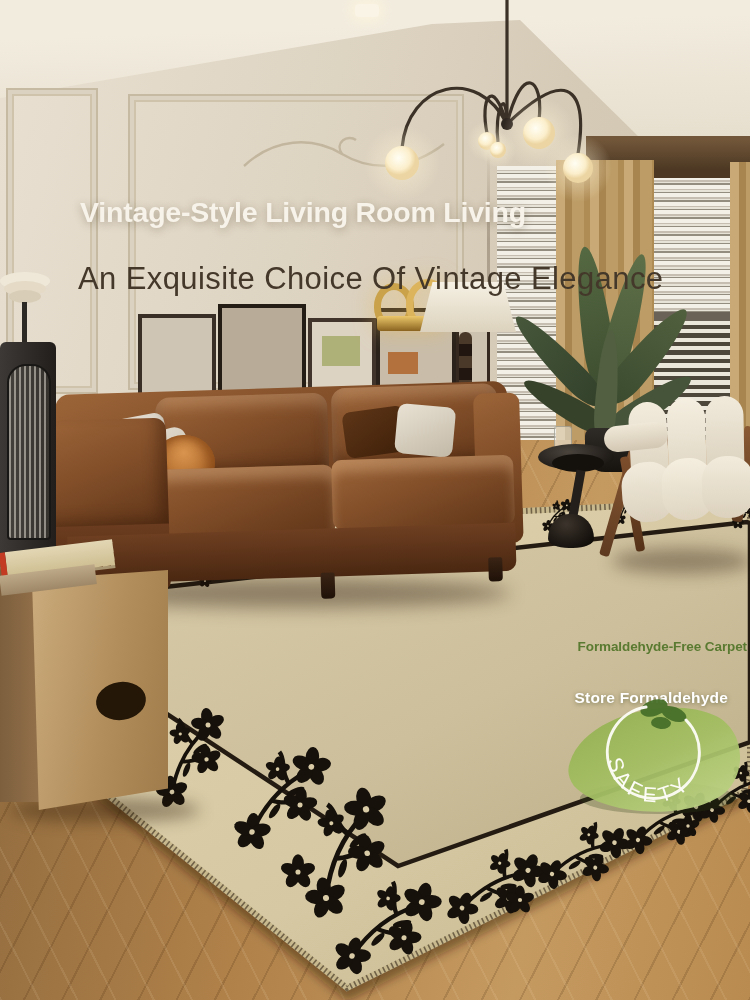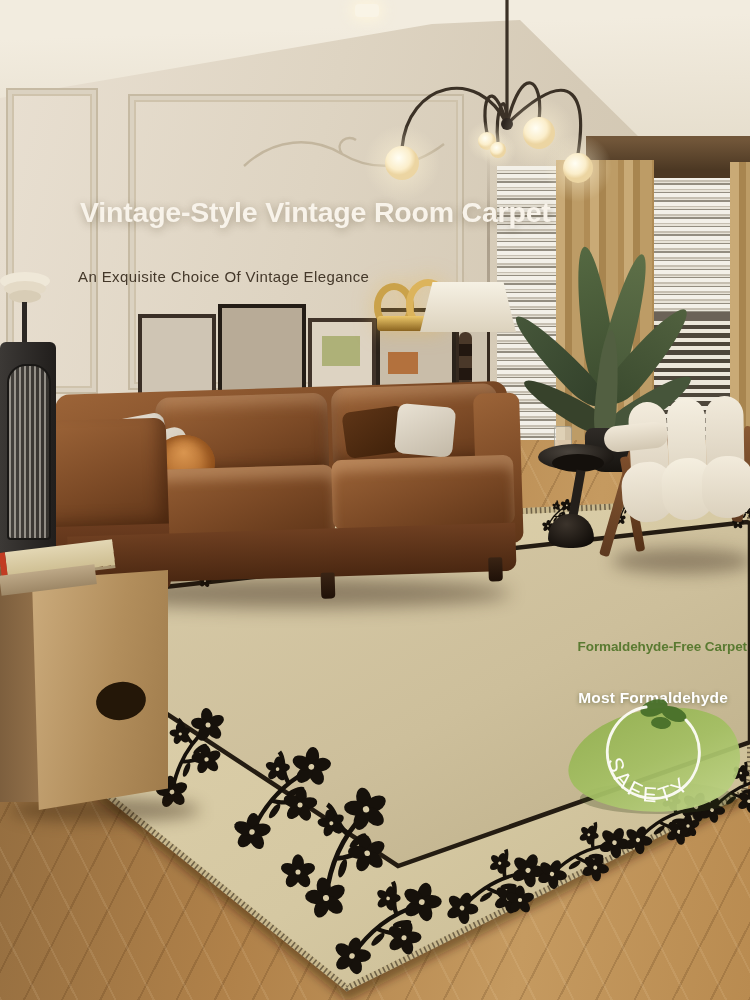--- a/index.html
+++ b/index.html
@@ -33,21 +33,21 @@
       repeating-linear-gradient(-63deg,rgba(60,30,5,.16) 0 2px,rgba(0,0,0,0) 2px 34px),
       linear-gradient(100deg,#8f6a3e 0%,#b08149 38%,#c59a60 72%,#b98b50 100%);}
 
   
   .leather{background:linear-gradient(160deg,#9c6438 0%,#7c4a26 55%,#5f3518 100%);}
   .sofaLeg{width:14px;background:linear-gradient(180deg,#3a2414,#1f1108);border-radius:2px 2px 4px 4px;}
 
   
   .title{left:80px;top:196px;width:600px;font-size:28.5px;font-weight:bold;color:var(--title_text,#f8f3ea);
          letter-spacing:-0.2px;text-shadow:0 2px 8px rgba(70,55,30,.35);}
-  .subtitle{left:78px;top:261px;width:600px;font-size:15px;font-weight:400;color:var(--subtitle_text,#44382a);letter-spacing:.4px;margin-top:7px;}
+  .subtitle{left:78px;top:261px;width:600px;font-size:31px;font-weight:400;color:var(--subtitle_text,#44382a);letter-spacing:.4px;}
   .rankBadge{left:85px;top:328px;padding:10px 22px;border-radius:10px;
          background:var(--rank_badge_bg,rgba(44,42,38,.78));color:var(--rank_badge_text,#f2eee4);
          font-size:18px;font-weight:500;letter-spacing:.3px;box-shadow:0 3px 10px rgba(40,30,15,.35);}
   .featGreen{right:3px;top:639px;font-size:13.5px;font-weight:bold;color:var(--feature_green,#5a7a31);letter-spacing:-.1px;}
   .featWhite{right:22px;top:689px;font-size:15.5px;font-weight:bold;color:var(--feature_white,#ffffff);
          text-shadow:0 1px 4px rgba(60,70,30,.55);letter-spacing:.2px;}
 </style>
 </head>
 <body>
 
@@ -271,24 +271,24 @@
         <circle cx="487" cy="141" r="9" fill="url(#bulbG)"></circle>
       <circle cx="498" cy="150" r="18" fill="url(#glowG)"></circle>
         <circle cx="498" cy="150" r="8" fill="url(#bulbG)"></circle>
       <circle cx="539" cy="133" r="36" fill="url(#glowG)"></circle>
         <circle cx="539" cy="133" r="16" fill="url(#bulbG)"></circle>
       <circle cx="578" cy="168" r="34" fill="url(#glowG)"></circle>
         <circle cx="578" cy="168" r="15" fill="url(#bulbG)"></circle>
     </g>
   </svg>
 
-  <div class="abs title">Vintage-Style Vintage Room Carpet</div>
+  <div class="abs title">Vintage-Style Living Room Living</div>
   <div class="abs subtitle">An Exquisite Choice Of Vintage Elegance</div>
   <div class="abs featGreen">Formaldehyde-Free Carpet</div>
-  <div class="abs featWhite">Most Formaldehyde</div>
+  <div class="abs featWhite">Store Formaldehyde</div>
 
   <svg class="abs" style="left:558px;top:690px;" width="192" height="134">
     <defs>
       <linearGradient id="leafG" x1="0" y1="0" x2=".8" y2="1">
         <stop offset="0" stop-color="#8fae4c"></stop>
           <stop offset=".55" stop-color="#a3bf62"></stop>
           <stop offset="1" stop-color="#bcd283"></stop>
       </linearGradient>
       <path id="safArc" d="M50,66 A47,47 0 0 0 144,64" fill="none"></path>
     </defs>

